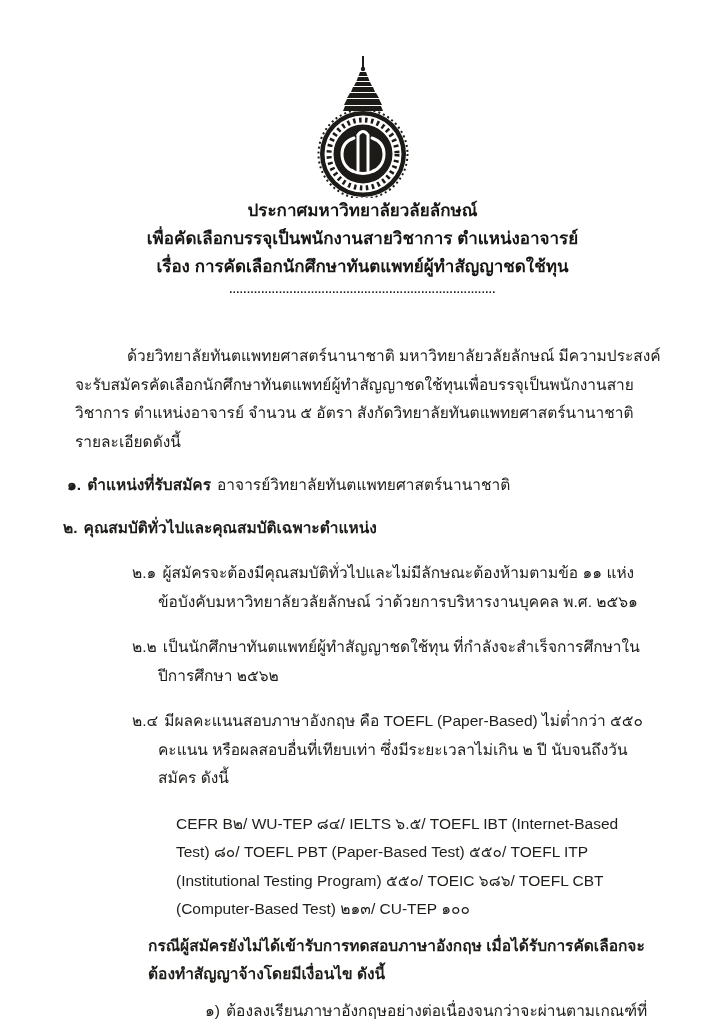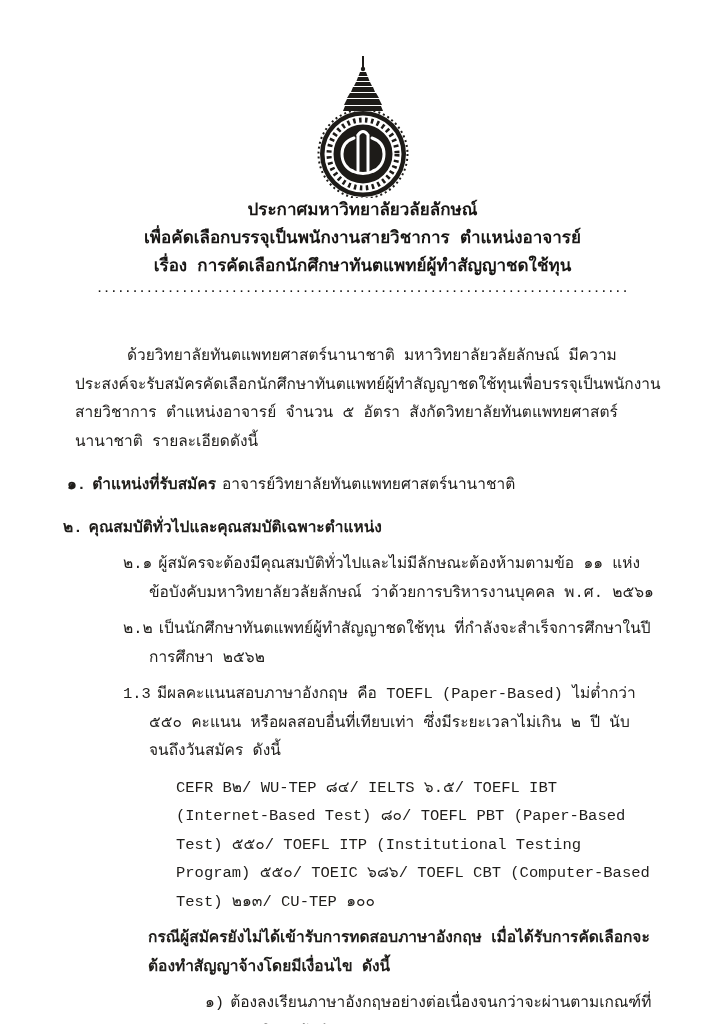--- a/index.html
+++ b/index.html
@@ -7,21 +7,21 @@
     padding: 0;
     background: #e8e8e8;
   }
   .page {
     position: relative;
     width: 725px;
     height: 1024px;
     margin: 0 auto;
     background: #ffffff;
     color: #1f1d1a;
-    font-family: Liberation Mono, monospace;
+    font-family: Liberation Sans, sans-serif;
     overflow: hidden;
   }
   .emblem {
     position: absolute;
     top: 56px;
     left: 50%;
     transform: translateX(-50%);
   }
   .title-block {
     position: absolute;
@@ -57,21 +57,21 @@
     margin: 0 0 15px 12px;
   }
   .section-line {
     margin: 0 0 14px 4px;
   }
   .bold { font-weight: bold; }
   .sec2-heading { font-weight: bold; margin: 0; }
   .qual-item {
     padding-left: 78px;
     text-indent: -26px;
-    margin: 8px;
+    margin: 17px;
   }
   .score-block {
     padding-left: 105px;
     margin: 8px;
   }
   .condition-note {
     padding-left: 77px;
     font-weight: bold;
     margin: 8px;
   }
@@ -129,21 +129,21 @@
 
     <p class="section-line"><span class="bold">๑.</span><span class="num-gap"></span><span class="bold">ตำแหน่งที่รับสมัคร</span><span class="num-gap"></span><span>อาจารย์วิทยาลัยทันตแพทยศาสตร์นานาชาติ</span></p>
 
     <p class="sec2-heading"><span>๒.</span><span class="num-gap"></span><span>คุณสมบัติทั่วไปและคุณสมบัติเฉพาะตำแหน่ง</span></p>
 
     <p class="qual-item"><span>๒.๑</span><span class="num-gap"></span><span>ผู้สมัครจะต้องมีคุณสมบัติทั่วไปและไม่มีลักษณะต้องห้ามตามข้อ ๑๑ แห่งข้อบังคับมหาวิทยาลัยวลัยลักษณ์ ว่าด้วยการบริหารงานบุคคล พ.ศ. ๒๕๖๑</span></p>
 
     <p class="qual-item"><span>๒.๒</span><span class="num-gap"></span><span>เป็นนักศึกษาทันตแพทย์ผู้ทำสัญญาชดใช้ทุน ที่กำลังจะสำเร็จการศึกษาในปีการศึกษา ๒๕๖๒</span></p>
 
 
-    <p class="qual-item"><span>1.3</span><span class="num-gap"></span><span>มีผลคะแนนสอบภาษาอังกฤษ คือ TOEFL (Paper-Based) ไม่ต่ำกว่า ๕๕๐ คะแนน หรือผลสอบอื่นที่เทียบเท่า ซึ่งมีระยะเวลาไม่เกิน ๒ ปี นับจนถึงวันสมัคร ดังนี้</span></p>
+    <p class="qual-item"><span>๒.๔</span><span class="num-gap"></span><span>มีผลคะแนนสอบภาษาอังกฤษ คือ TOEFL (Paper-Based) ไม่ต่ำกว่า ๕๕๐ คะแนน หรือผลสอบอื่นที่เทียบเท่า ซึ่งมีระยะเวลาไม่เกิน ๒ ปี นับจนถึงวันสมัคร ดังนี้</span></p>
 
     <p class="score-block">CEFR B๒/ WU-TEP ๘๔/ IELTS ๖.๕/ TOEFL IBT (Internet-Based Test) ๘๐/ TOEFL PBT (Paper-Based Test) ๕๕๐/ TOEFL ITP (Institutional Testing Program) ๕๕๐/ TOEIC ๖๘๖/ TOEFL CBT (Computer-Based Test) ๒๑๓/ CU-TEP ๑๐๐</p>
 
     <p class="condition-note">กรณีผู้สมัครยังไม่ได้เข้ารับการทดสอบภาษาอังกฤษ เมื่อได้รับการคัดเลือกจะต้องทำสัญญาจ้างโดยมีเงื่อนไข ดังนี้</p>
 
     <p class="condition-item"><span>๑)</span><span class="num-gap"></span><span>ต้องลงเรียนภาษาอังกฤษอย่างต่อเนื่องจนกว่าจะผ่านตามเกณฑ์ที่มหาวิทยาลัยกำหนด</span></p>
 
     <p class="condition-item"><span>๒)</span><span class="num-gap"></span><span>ต้องส่งผลคะแนนสอบที่ผ่านเกณฑ์มหาวิทยาลัยกำหนด ตามข้อ ๒.๔ ภายในระยะเวลา ๓ ปี นับตั้งแต่วันที่ได้รับบรรจุแต่งตั้งเป็นพนักงานมหาวิทยาลัย</span></p>
 
   </div>

